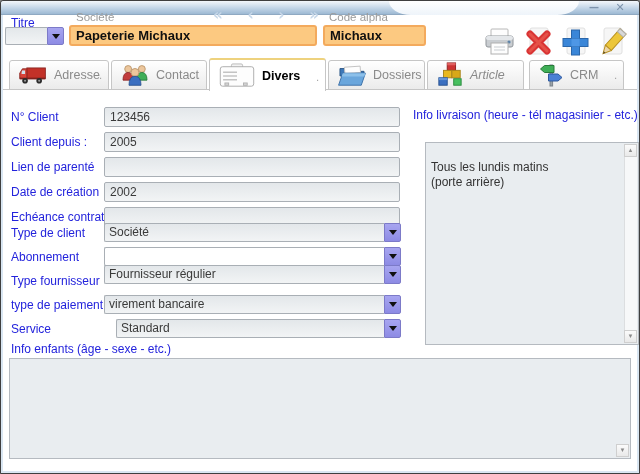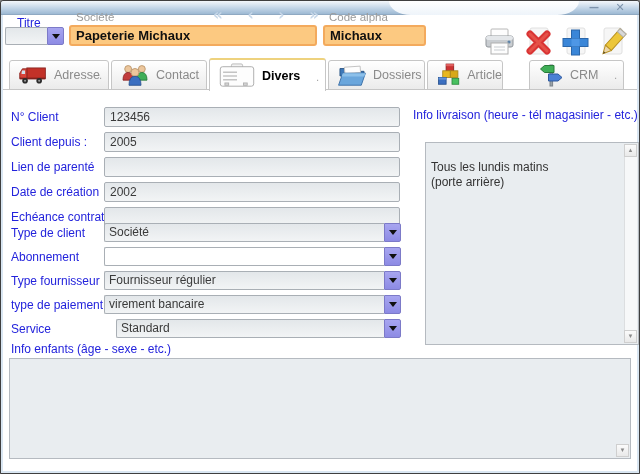--- a/index.html
+++ b/index.html
@@ -109,21 +109,21 @@
 <body>
 
 <div class="window">
 
   <div class="titlebar">
     <div class="swoosh"></div>
     <span class="winbtn min">—</span>
     <span class="winbtn close">✕</span>
   </div>
 
-  <span class="lbl-blue" style="left:16px; top:15px;">Titre</span>
+  <span class="lbl-blue" style="left:10px; top:15px;">Titre</span>
   <div class="combo" style="left:4px; top:26px; width:59px;">
     <div class="cfield"></div>
     <div class="cbtn">
         <span class="tri-down"></span>
       </div>
   </div>
 
   <span class="lbl-gray" style="left:75px; top:10px;">Société</span>
   <div class="orange-input" style="left:68px; top:24px; width:248px;">Papeterie Michaux</div>
 
@@ -223,21 +223,21 @@
     <svg width="30" height="25" viewBox="0 0 32 27">
       <path d="M3 6 H12 L14 9 H29 V14 H3 Z" fill="#3e78b8" stroke="#2a5585"></path>
       <rect x="8" y="4" width="17" height="7" fill="#fdfdfd" stroke="#c0c0c0" transform="rotate(-4 16 7)"></rect>
       <path d="M1.5 24 L6 11 H30.5 L26 24 Z" fill="#6aa6dc" stroke="#3a6fa8"></path>
       <path d="M6 11 H30.5 L29.3 14.5 H4.8 Z" fill="#8cc0ea" stroke="none"></path>
     </svg>
     <span class="tlabel">Dossiers</span>
     <span class="tdot"></span>
   </div>
 
-  <div class="tab" style="left:426px; width:76px;">
+  <div class="tab" style="left:426px; width:97px;font-style:italic;">
     <svg width="28" height="26" viewBox="0 0 30 28">
       <rect x="12" y="1" width="9" height="8" fill="#cc3333" stroke="#8a1f1f"></rect>
       <rect x="12" y="1" width="9" height="2.5" fill="#e06060" stroke="none"></rect>
       <rect x="8" y="9" width="9" height="8" fill="#e8b820" stroke="#a8841a"></rect>
       <rect x="17" y="9" width="9" height="8" fill="#d8a818" stroke="#a8841a"></rect>
       <rect x="3" y="17" width="9" height="8" fill="#3b6fc0" stroke="#27508e"></rect>
       <rect x="3" y="17" width="9" height="2.5" fill="#6394d8" stroke="none"></rect>
       <rect x="19" y="18" width="8" height="7" fill="#48c060" stroke="#2a8a3e"></rect>
     </svg>
     <span class="tlabel">Article</span>
@@ -279,21 +279,21 @@
 
   <span class="lbl-blue" style="left:10px; top:249px;">Abonnement</span>
   <div class="combo dcombo" style="top:246px;">
     <div class="cfield white"></div>
     <div class="cbtn">
         <span class="tri-down"></span>
       </div>
   </div>
 
   <span class="lbl-blue" style="left:10px; top:273px;">Type fournisseur</span>
-  <div class="combo dcombo" style="top:270px;">
+  <div class="combo dcombo" style="top:264px;">
     <div class="cfield">Fournisseur régulier</div>
     <div class="cbtn">
         <span class="tri-down"></span>
       </div>
   </div>
 
   <span class="lbl-blue" style="left:10px; top:297px;text-align:center;">type de paiement</span>
   <div class="combo dcombo" style="top:294px;">
     <div class="cfield">virement bancaire</div>
     <div class="cbtn">

